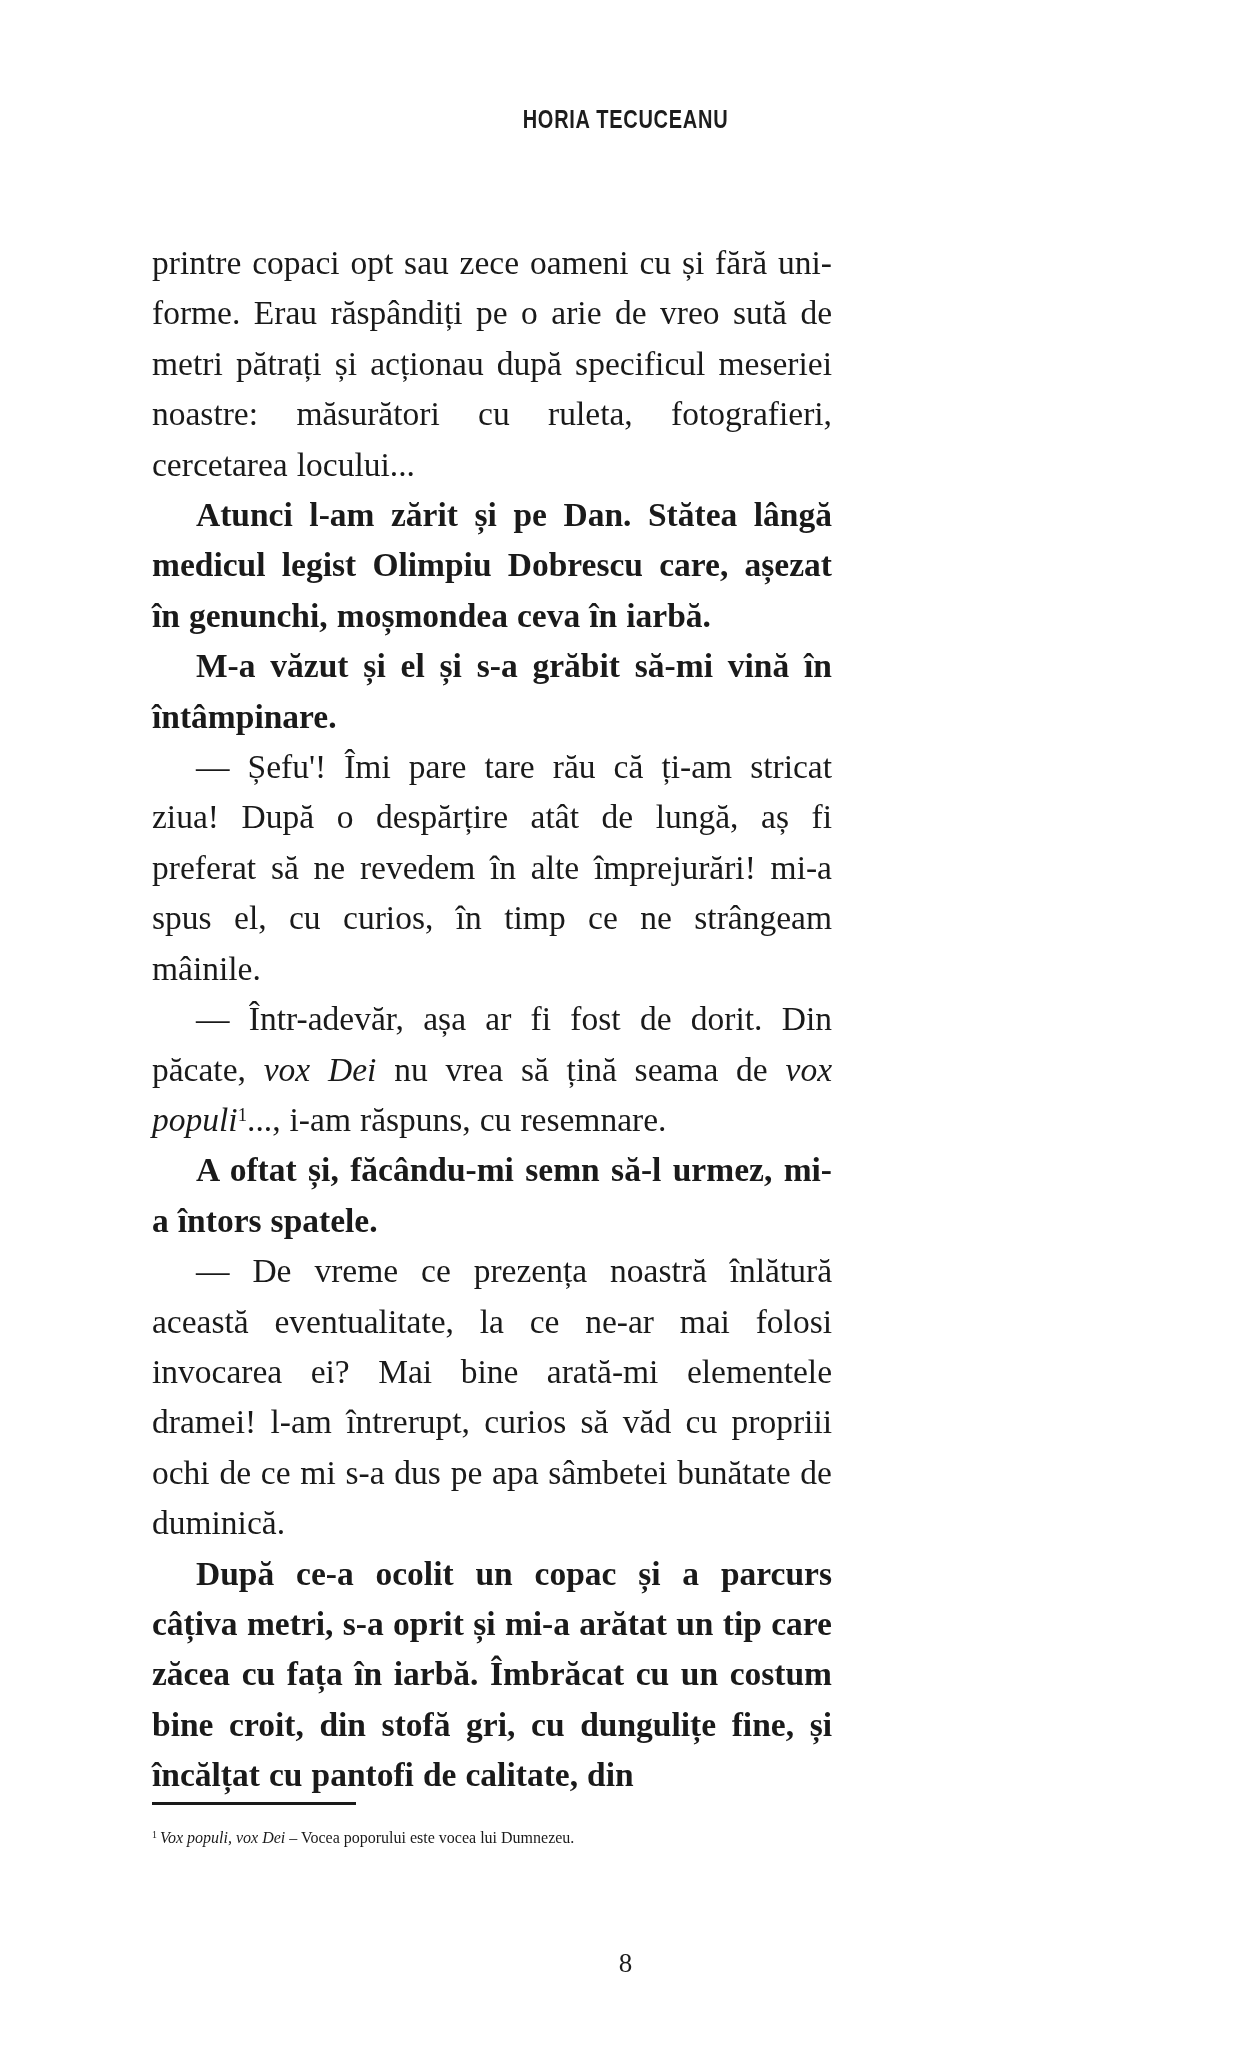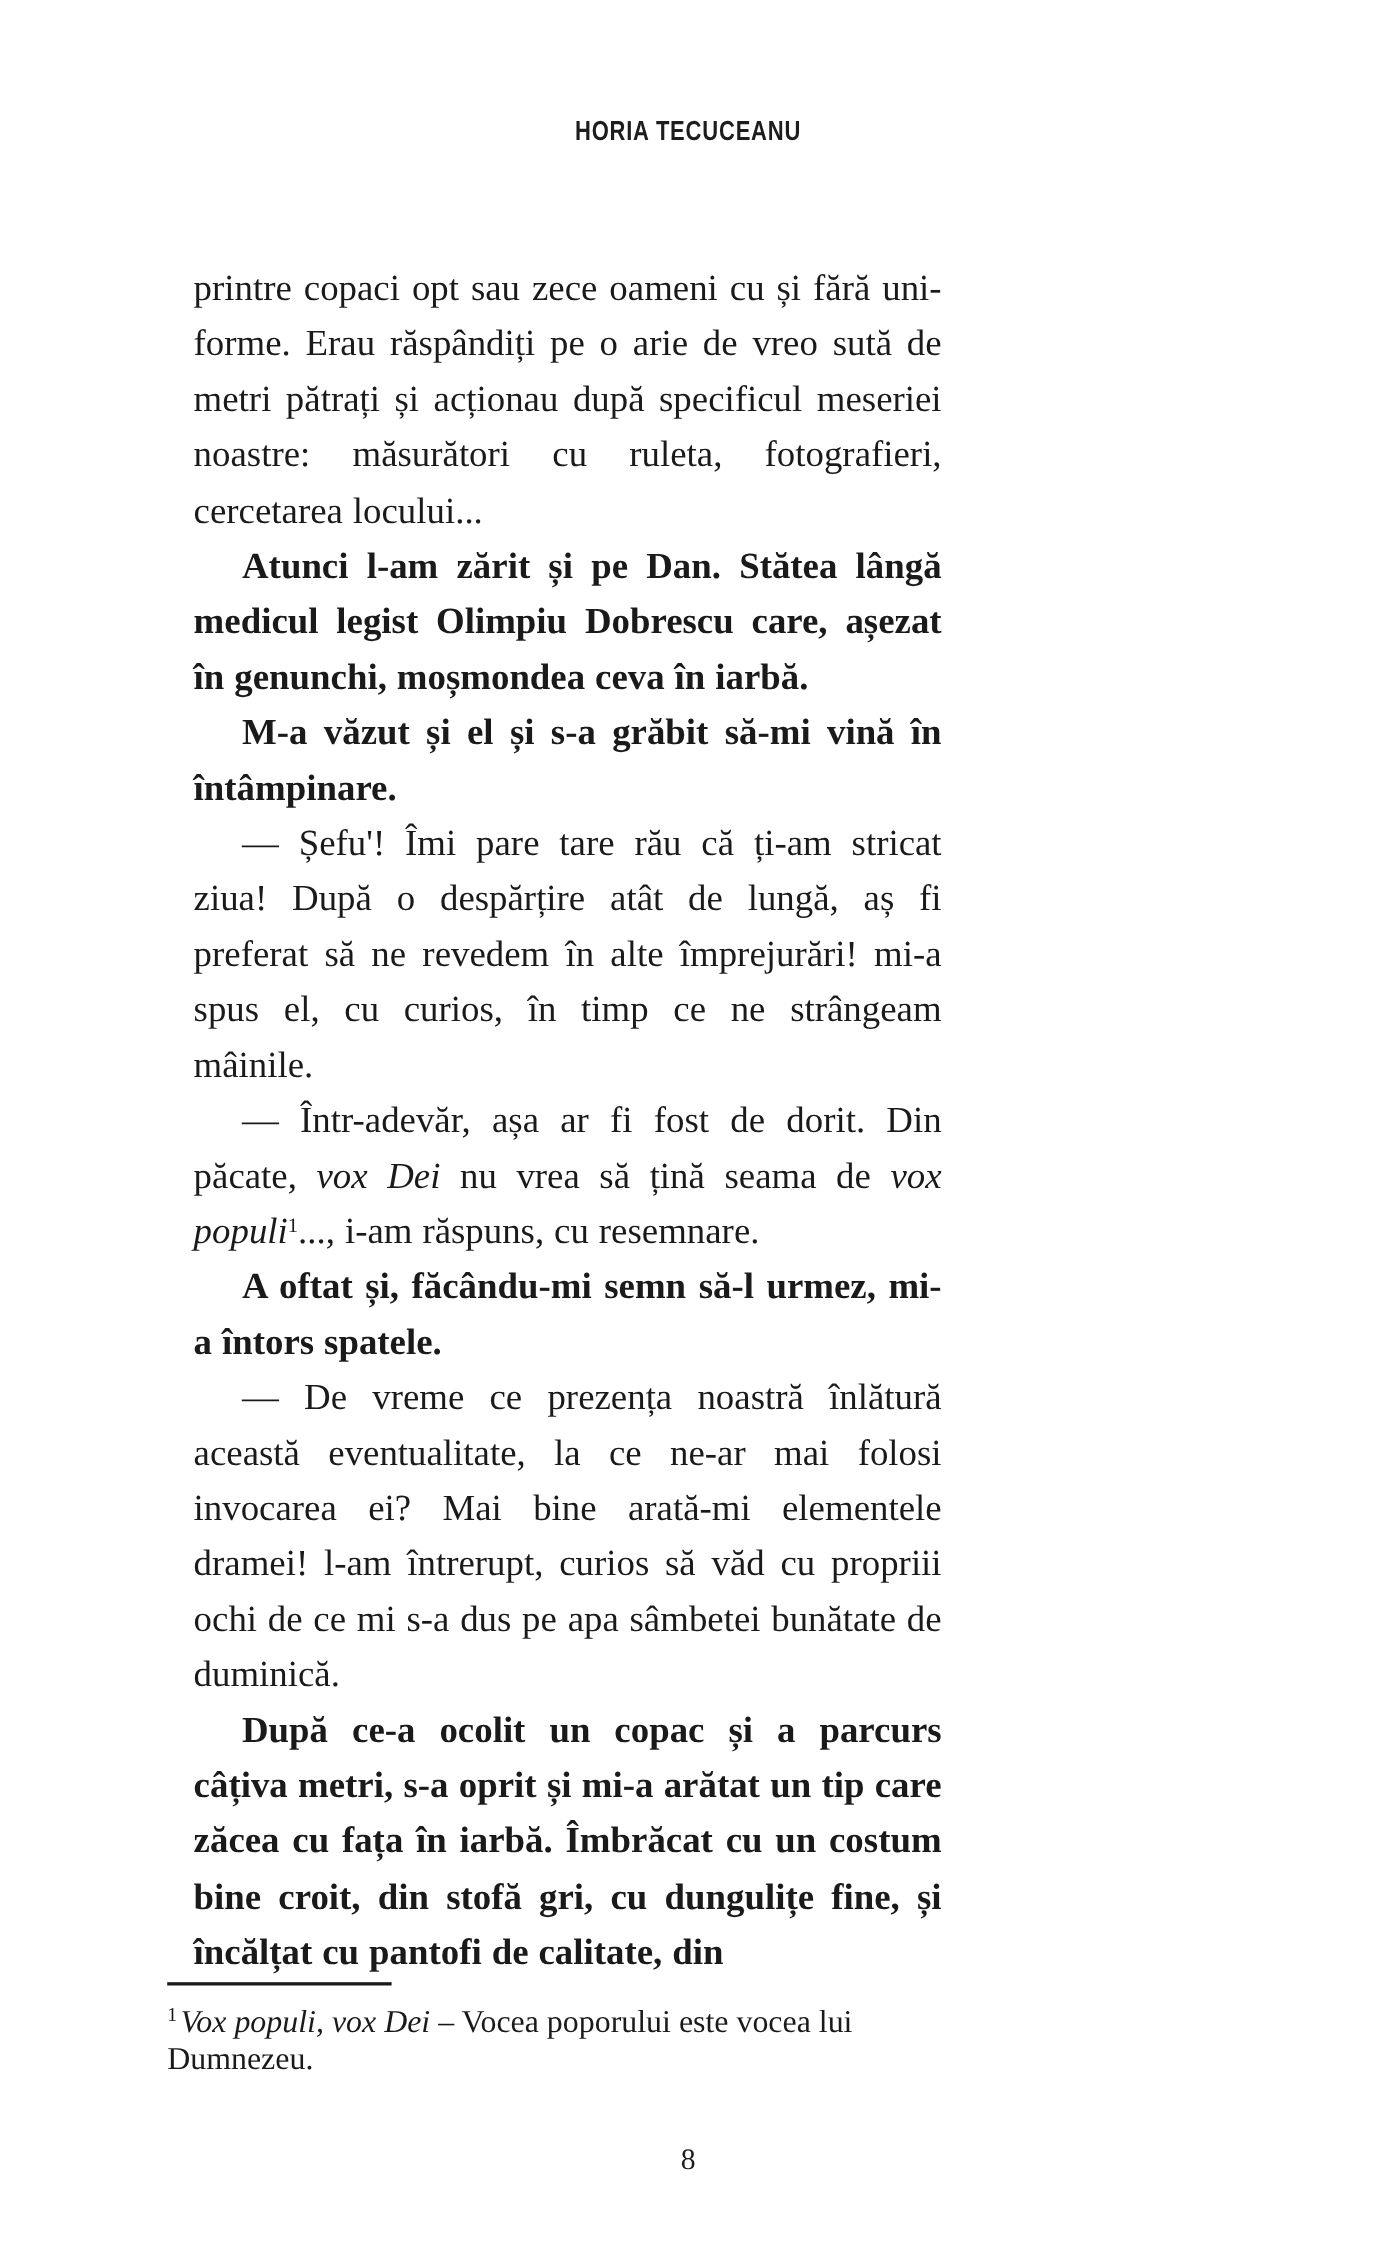--- a/index.html
+++ b/index.html
@@ -34,21 +34,20 @@
     transform: scaleX(0.80);
     transform-origin: center center;
   }
 
   
   .textblock {
     position: absolute;
     left: 152px;
     top: 238px;
     width: 680px;
-    margin-left: 24px;
   }
 
   .para {
     margin: 0;
     text-align: justify;
     text-align-last: left;
     font-size: 33.5px;
     line-height: 50.4px;
     text-indent: 0;
     hyphens: manual;
@@ -80,21 +79,21 @@
     width: 680px;
   }
   .footnote-rule {
     width: 204px;
     height: 3px;
     background: #1a1a1a;
     margin: 0 0 16px 0;
   }
   .footnote {
     margin: 0;
-    font-size: 29px;
+    font-size: 16px;
     line-height: 34px;
     text-align: left;
   }
   .footnote .marker {
     font-size: 0.62em;
     vertical-align: 0.55em;
     line-height: 0;
     margin-right: 3px;
   }
   .footnote .cont {

